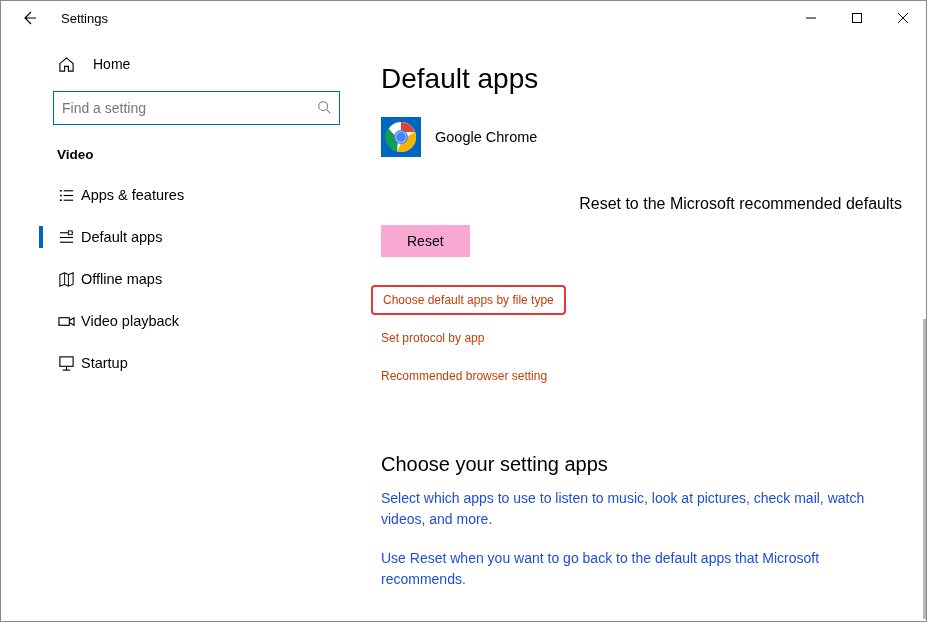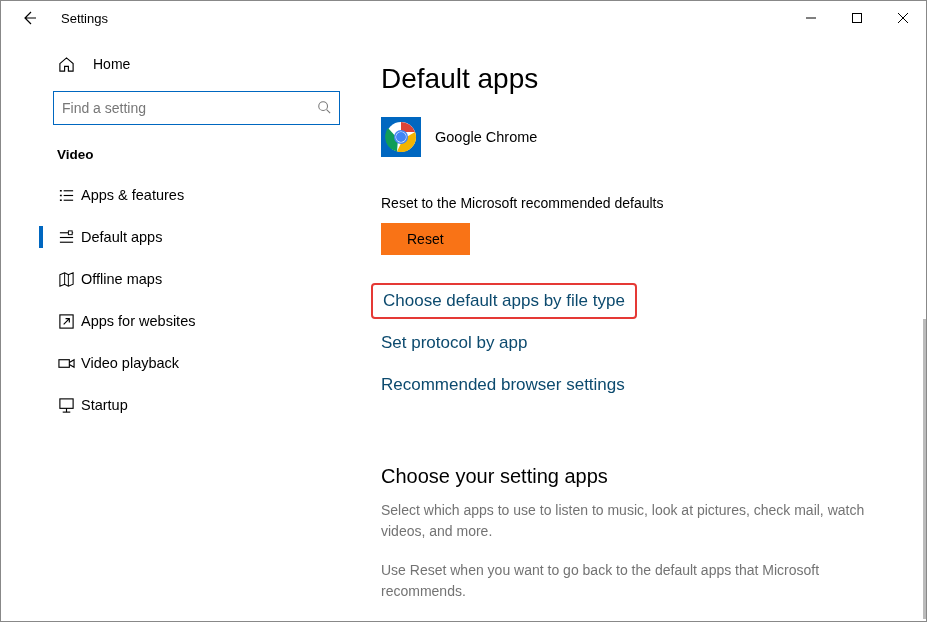--- a/index.html
+++ b/index.html
@@ -112,53 +112,53 @@
     align-items: center;
     gap: 14px;
     margin-bottom: 38px;
   }
   .chrome-tile {
     width: 40px; height: 40px;
     background: #0067c0;
     display: flex; align-items: center; justify-content: center;
   }
   .app-name { font-size: 14.5px; }
-  .reset-label { font-size: 14px; margin-bottom: 12px; }
+  .reset-label { font-size: 16px; margin-bottom: 12px; text-align: right; }
   .reset-btn {
-    background: #f97316;
+    background: #f9a8d4;
     border: none;
     padding: 8px 26px;
     font-size: 14px;
     margin-bottom: 34px;
     cursor: default;
   }
   .link-list .link {
-    color: #0c4a6e;
-    font-size: 17px;
+    color: #c2410c;
+    font-size: 12px;
     margin-bottom: 22px;
     display: inline-block;
     cursor: default;
   }
   .link-list .link.highlighted {
     border: 2.5px solid #e53935;
     border-radius: 4px;
     padding: 6px 10px;
     margin-left: -10px;
     margin-top: -6px;
     margin-bottom: 14px;
   }
   .sub-heading {
     font-size: 20px;
     font-weight: 400;
     margin-top: 48px;
     margin-bottom: 12px;
   }
   .descr {
     font-size: 14px;
-    color: #737373;
+    color: #1d4ed8;
     line-height: 1.5;
     margin-bottom: 18px;
     max-width: 560px;
   }
   .v-scrollbar {
     position: absolute;
     right: 0;
     top: 318px;
     bottom: 2px;
     width: 3px;
@@ -248,29 +248,20 @@
       <span class="nav-icon">
         <svg width="17" height="17" viewBox="0 0 18 18">
             <path d="M2 4 L7 2 L11 4 L16 2 V14 L11 16 L7 14 L2 16 Z" stroke="#000" stroke-width="1.1" fill="none"></path>
             <line x1="7" y1="2" x2="7" y2="14" stroke="#000" stroke-width="1"></line>
             <line x1="11" y1="4" x2="11" y2="16" stroke="#000" stroke-width="1"></line>
           </svg>
       </span>
       <span>Offline maps</span>
     </div>
 
-    <div class="nav-item">
-      <span class="nav-icon">
-        <svg width="17" height="17" viewBox="0 0 18 18">
-            <rect x="2" y="2" width="14" height="14" stroke="#000" stroke-width="1.2" fill="none"></rect>
-            <path d="M6 12 L12 6 M8 6 H12 V10" stroke="#000" stroke-width="1.2" fill="none"></path>
-          </svg>
-      </span>
-      <span>Apps for websites</span>
-    </div>
 
     <div class="nav-item">
       <span class="nav-icon">
         <svg width="17" height="17" viewBox="0 0 18 18">
             <rect x="1" y="5" width="11" height="8" stroke="#000" stroke-width="1.2" fill="none"></rect>
             <path d="M12 8 L17 5 V13 L12 10" stroke="#000" stroke-width="1.2" fill="none"></path>
           </svg>
       </span>
       <span>Video playback</span>
     </div>
@@ -304,21 +295,21 @@
       </div>
       <div class="app-name">Google Chrome</div>
     </div>
 
     <div class="reset-label">Reset to the Microsoft recommended defaults</div>
     <button class="reset-btn">Reset</button>
 
     <div class="link-list">
       <div><a class="link highlighted">Choose default apps by file type</a></div>
       <div><a class="link">Set protocol by app</a></div>
-      <div><a class="link">Recommended browser settings</a></div>
+      <div><a class="link">Recommended browser setting</a></div>
     </div>
 
     <div class="sub-heading">Choose your setting apps</div>
     <div class="descr">Select which apps to use to listen to music, look at pictures, check mail, watch videos, and more.</div>
     <div class="descr">Use Reset when you want to go back to the default apps that Microsoft recommends.</div>
   </div>
 </div>
 
 <div class="v-scrollbar"></div>
 

